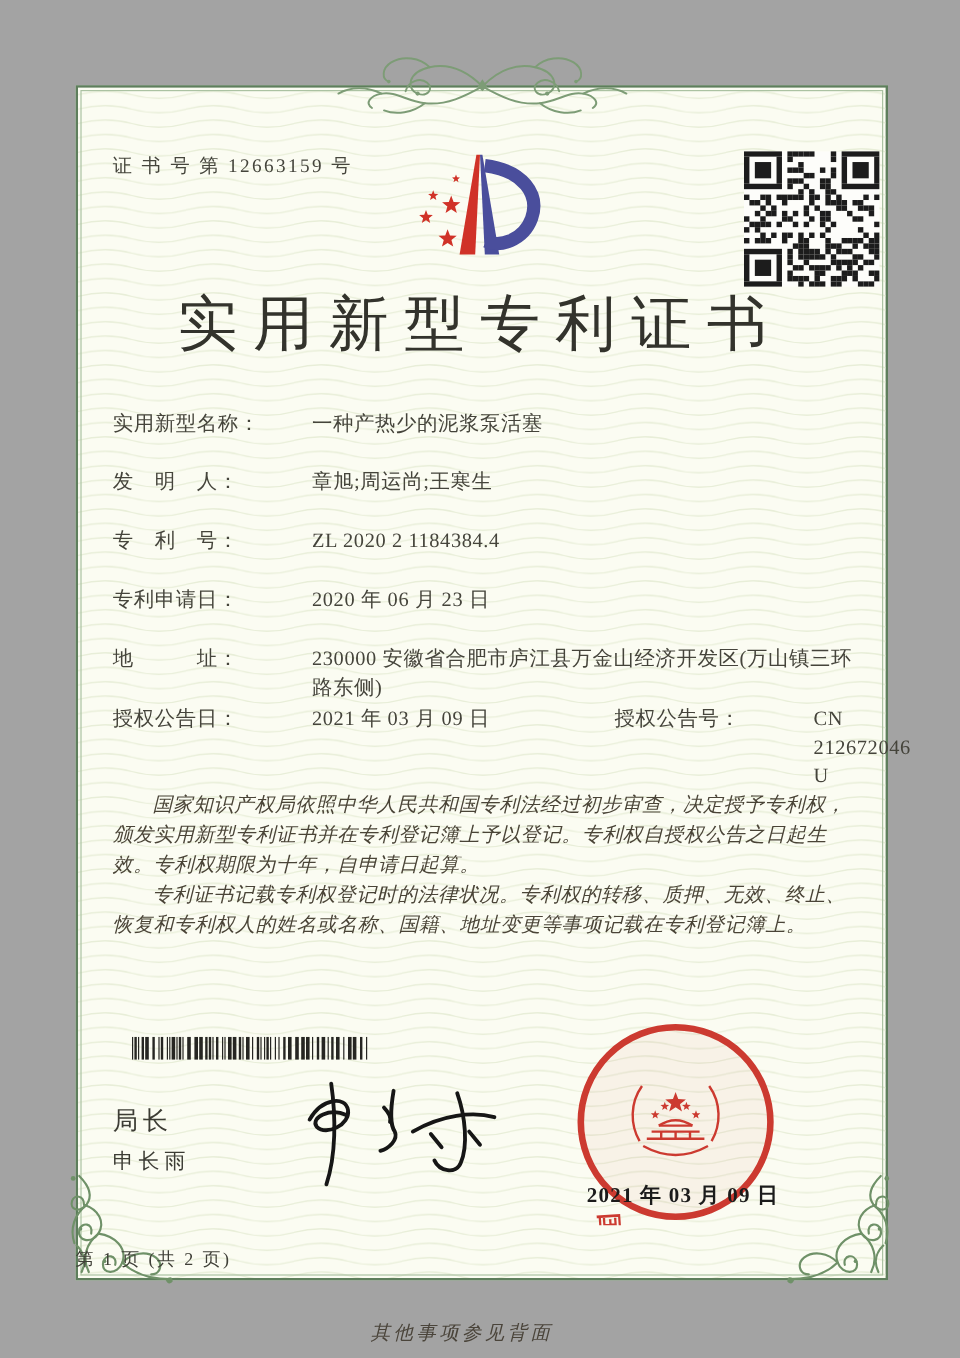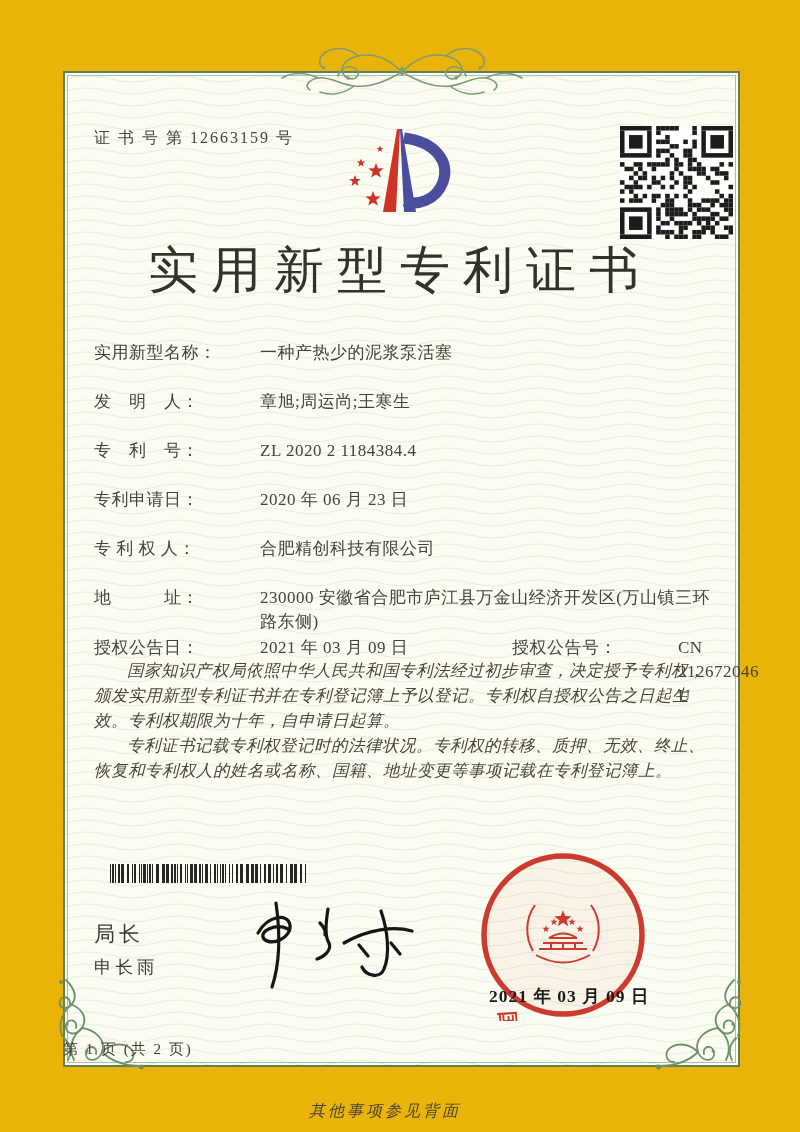--- a/index.html
+++ b/index.html
@@ -1,18 +1,18 @@
 <!DOCTYPE html>
 <html><head>
 <meta charset="utf-8">
 <style>
   html,body{margin:0;padding:0;background:#ffffff;}
   .page{
     position:relative;width:800px;height:1132px;margin:0 auto;
-    background:#eab308;overflow:hidden;
+    background:#a3a3a3;overflow:hidden;
     font-family:"Liberation Serif","DejaVu Serif",serif;
   }
   .frame{
     position:absolute;left:63px;top:71px;width:677px;height:996px;
     border:2px solid #5e7e5c;background:#fbfcf2;box-sizing:border-box;
   }
   .frame::after{
     content:"";position:absolute;inset:2px;border:1px solid #abc2a2;pointer-events:none;
   }
   .guilloche{position:absolute;left:0;top:0;width:100%;height:100%;pointer-events:none;}
@@ -385,24 +385,20 @@
       <span class="fvalue">章旭;周运尚;王寒生</span>
     </div>
     <div class="frow">
       <span class="flabel">专　利　号：</span>
       <span class="fvalue">ZL 2020 2 1184384.4</span>
     </div>
     <div class="frow">
       <span class="flabel">专利申请日：</span>
       <span class="fvalue">2020 年 06 月 23 日</span>
     </div>
-    <div class="frow">
-      <span class="flabel">专 利 权 人：</span>
-      <span class="fvalue">合肥精创科技有限公司</span>
-    </div>
     <div class="frow address">
       <span class="flabel">地　　　址：</span>
       <span class="fvalue">230000 安徽省合肥市庐江县万金山经济开发区(万山镇三环路东侧)</span>
     </div>
     <div class="frow grant">
       <span class="flabel">授权公告日：</span>
       <span class="fvalue1">2021 年 03 月 09 日</span>
       <span class="flabel2">授权公告号：</span>
       <span class="fvalue">CN 212672046 U</span>
     </div>

